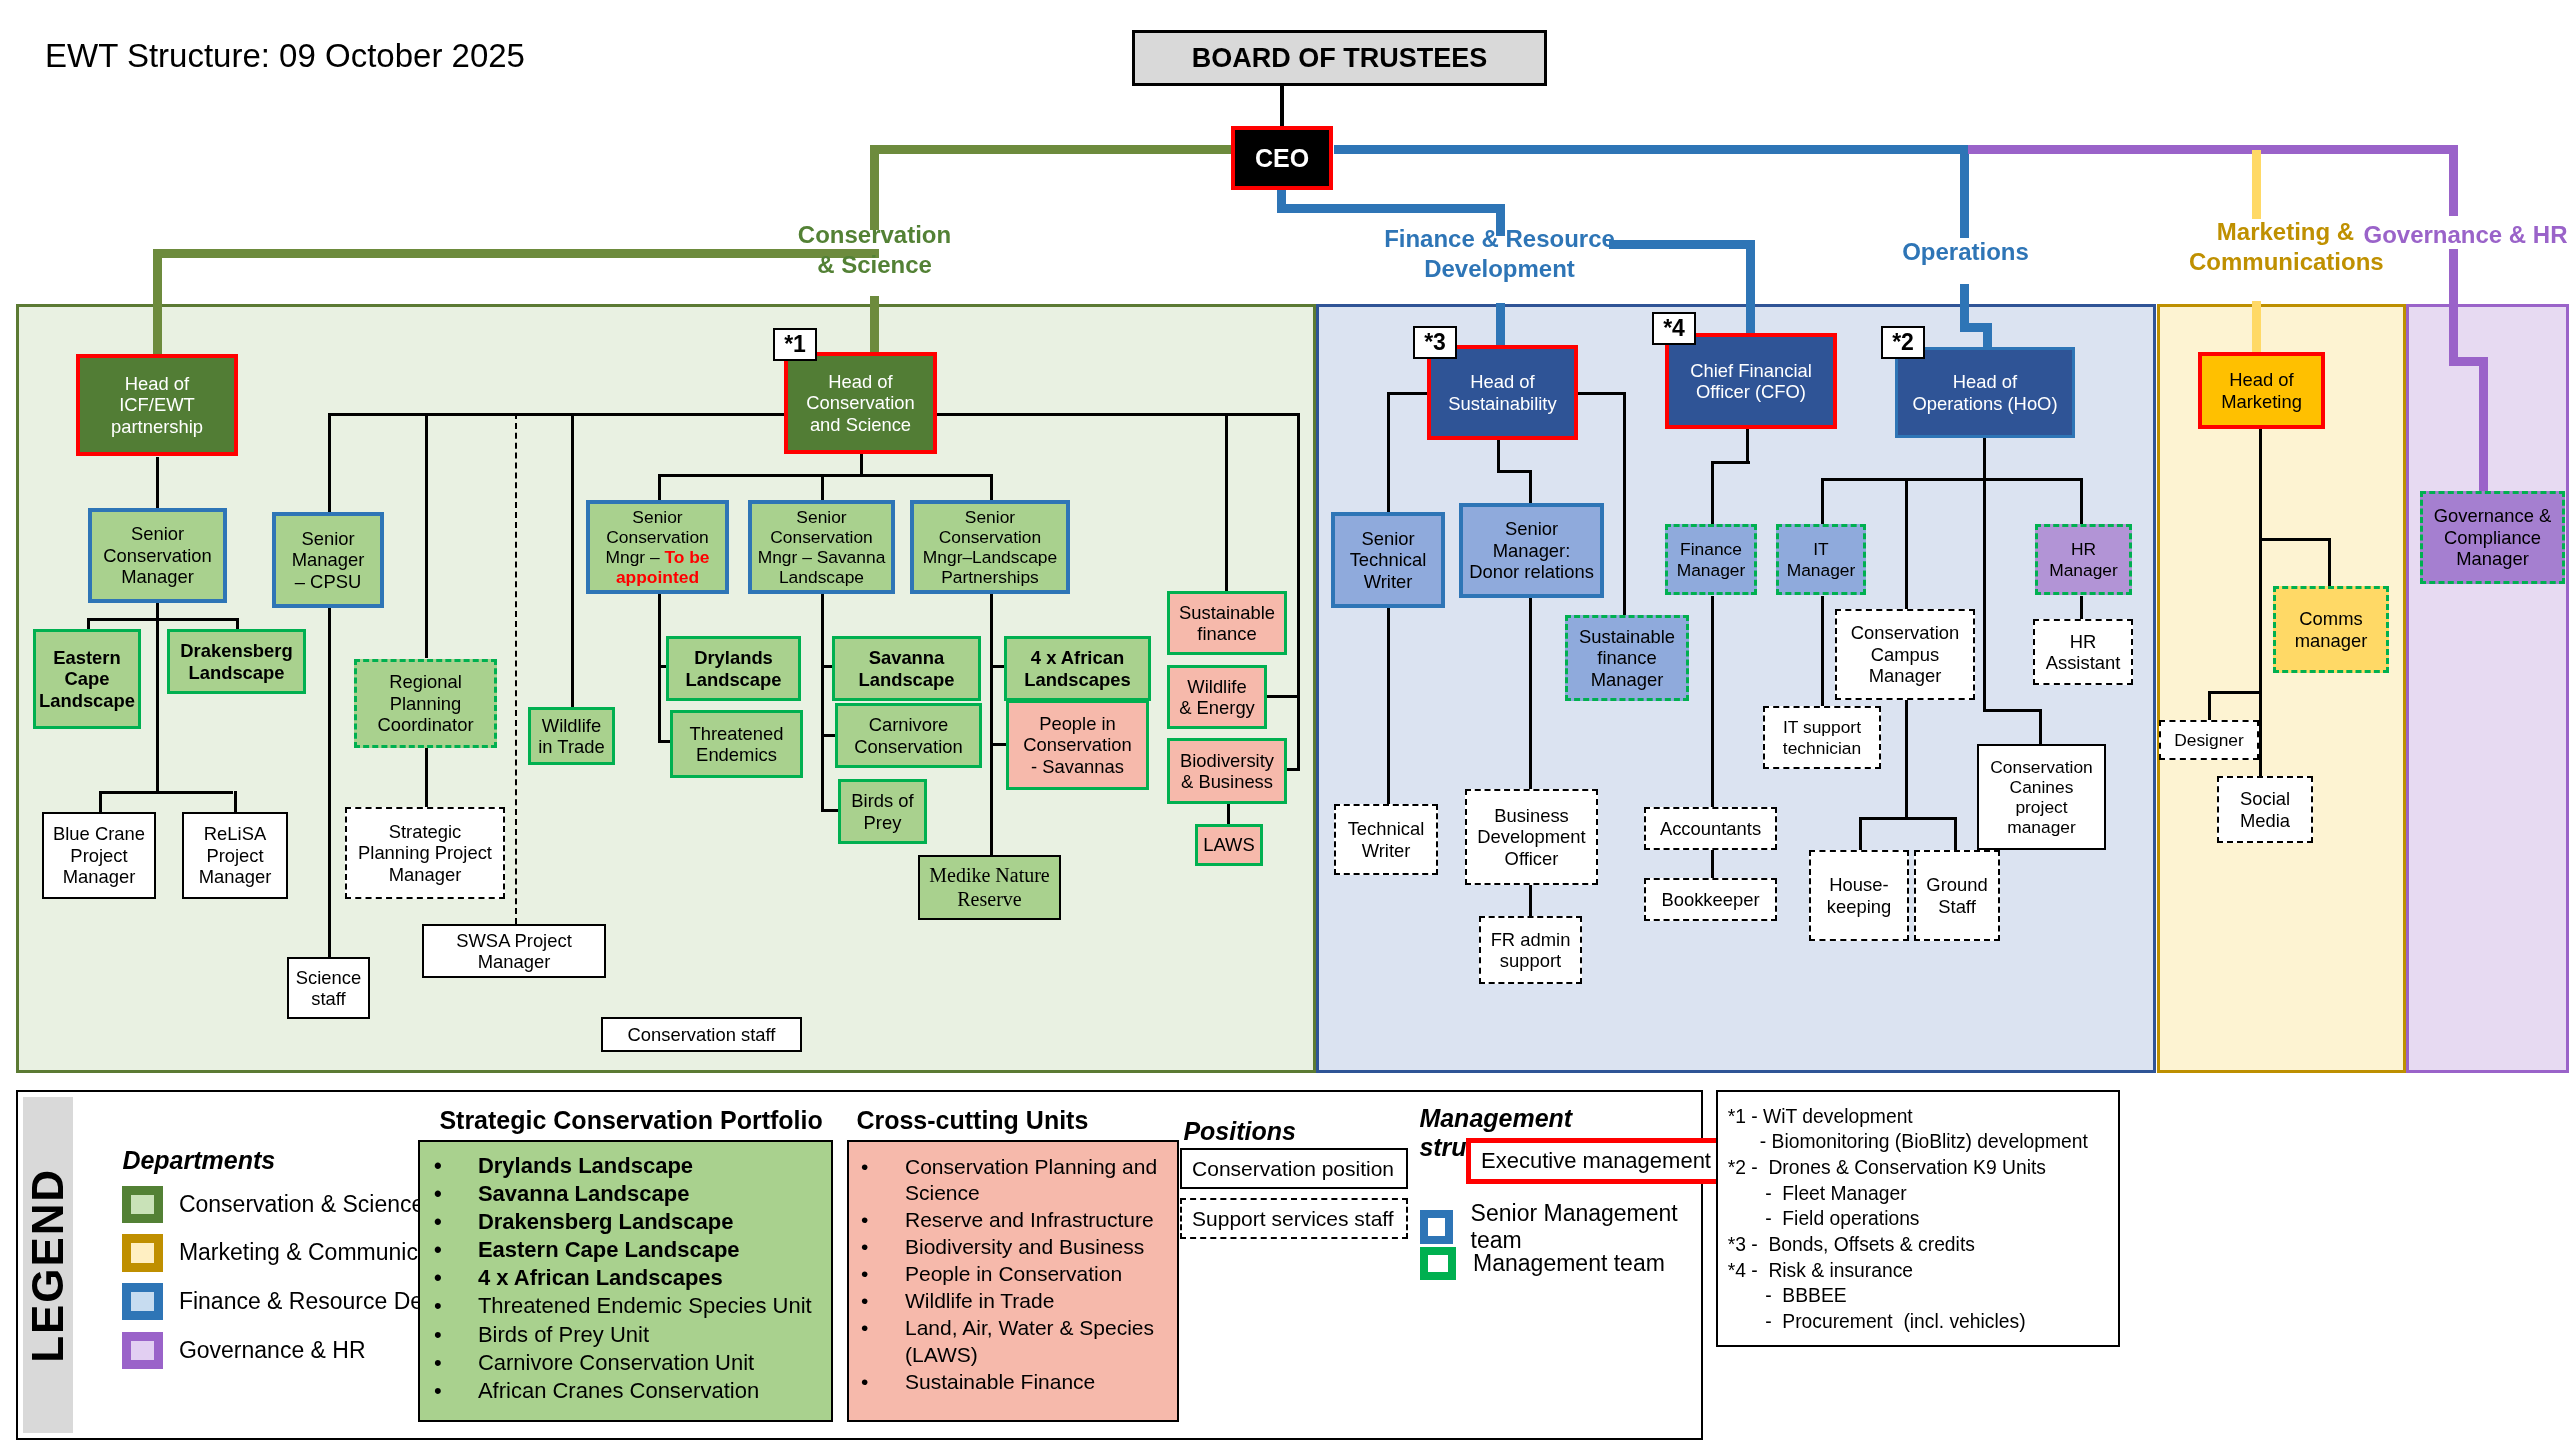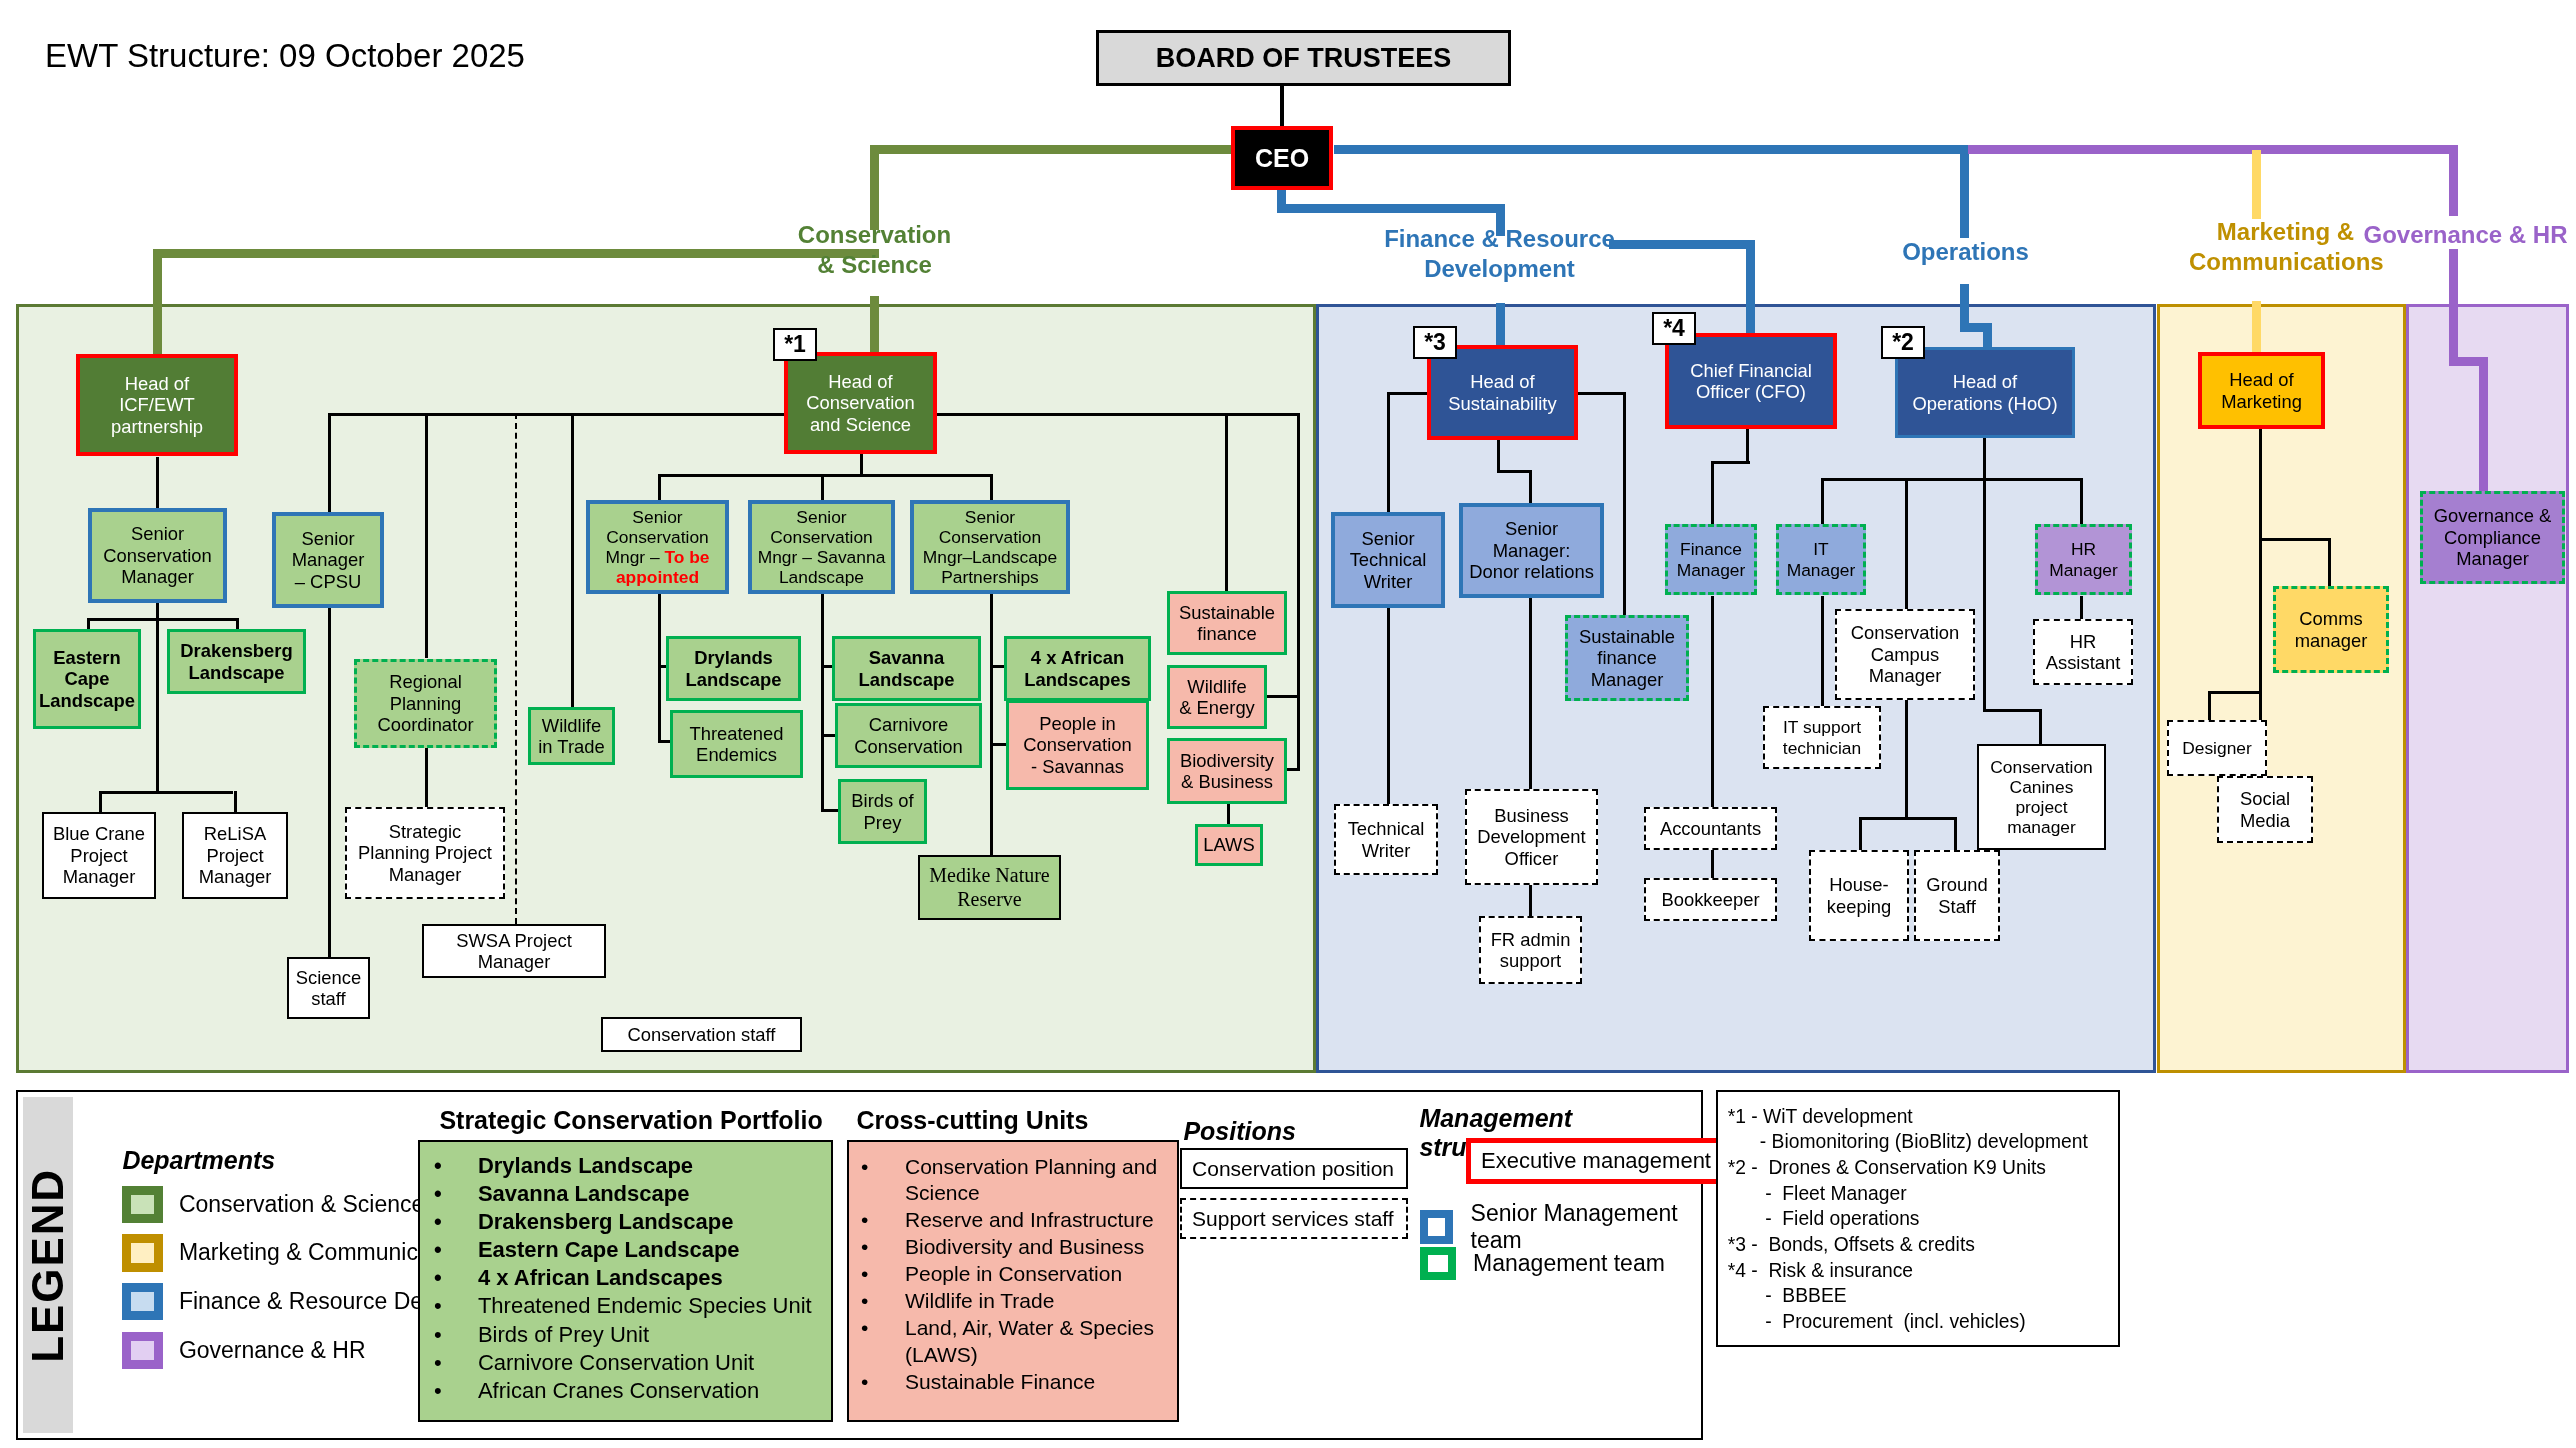--- a/index.html
+++ b/index.html
@@ -1,19 +1,19 @@
 <!DOCTYPE html>
 <html><head>
 <meta charset="utf-8">
 <style>
   html,body{margin:0;padding:0;background:#fff;}
   .canvas{position:relative;width:2576px;height:1449px;background:#fff;
           font-family:"Liberation Sans",sans-serif;color:#000;overflow:hidden;}
   .title{position:absolute;left:45px;top:37px;font-size:33px;font-weight:normal;}
-  .board{position:absolute;left:1096px;top:30px;width:415px;height:56px;background:#d9d9d9;
+  .board{position:absolute;left:1132px;top:30px;width:415px;height:56px;background:#d9d9d9;
          border:3.9px solid #000;display:flex;align-items:center;justify-content:center;
          font-weight:bold;font-size:27px;box-sizing:border-box;z-index:4;}
   .ceo{position:absolute;left:1231px;top:126px;width:102px;height:64px;background:#000;color:#fff;
        border:4.8px solid #ff0000;display:flex;align-items:center;justify-content:center;
        font-weight:bold;font-size:25px;box-sizing:border-box;z-index:4;}
   .section{position:absolute;box-sizing:border-box;border:3.9px solid;z-index:1;}
   .ln{position:absolute;z-index:2;}
   .node{position:absolute;display:flex;align-items:center;justify-content:center;text-align:center;
         font-size:18.4px;line-height:1.16;box-sizing:border-box;padding:1.9px;z-index:3;}
   .dg{background:#527d35;border:4.8px solid #ff0000;color:#fff;}
@@ -331,21 +331,21 @@
       </div>
       <div class="node white-blackdash" style="left: 1914px; top: 850px; width: 86px; height: 91px;">
         <span>Ground<br>Staff</span>
       </div>
       <div class="node gold-red" style="left: 2198px; top: 352px; width: 127px; height: 77px;">
         <span>Head of<br>Marketing</span>
       </div>
       <div class="node yel-greendash" style="left: 2273px; top: 586px; width: 116px; height: 87px;">
         <span>Comms<br>manager</span>
       </div>
-      <div class="node white-blackdash" style="left: 2159px; top: 720px; width: 100px; height: 56px; font-size: 17.4px; margin-left: 8px;">
+      <div class="node white-blackdash" style="left: 2159px; top: 720px; width: 100px; height: 40px; font-size: 17.4px;">
         <span>Designer</span>
       </div>
       <div class="node white-blackdash" style="left: 2217px; top: 776px; width: 96px; height: 67px;">
         <span>Social<br>Media</span>
       </div>
       <div class="node gov-box" style="left: 2420px; top: 491px; width: 145px; height: 93px;">
         <span>Governance &amp;<br>Compliance<br>Manager</span>
       </div>
       <div class="badge" style="left: 773px; top: 328px;">*1</div>
       <div class="badge" style="left: 1413px; top: 326px;">*3</div>

